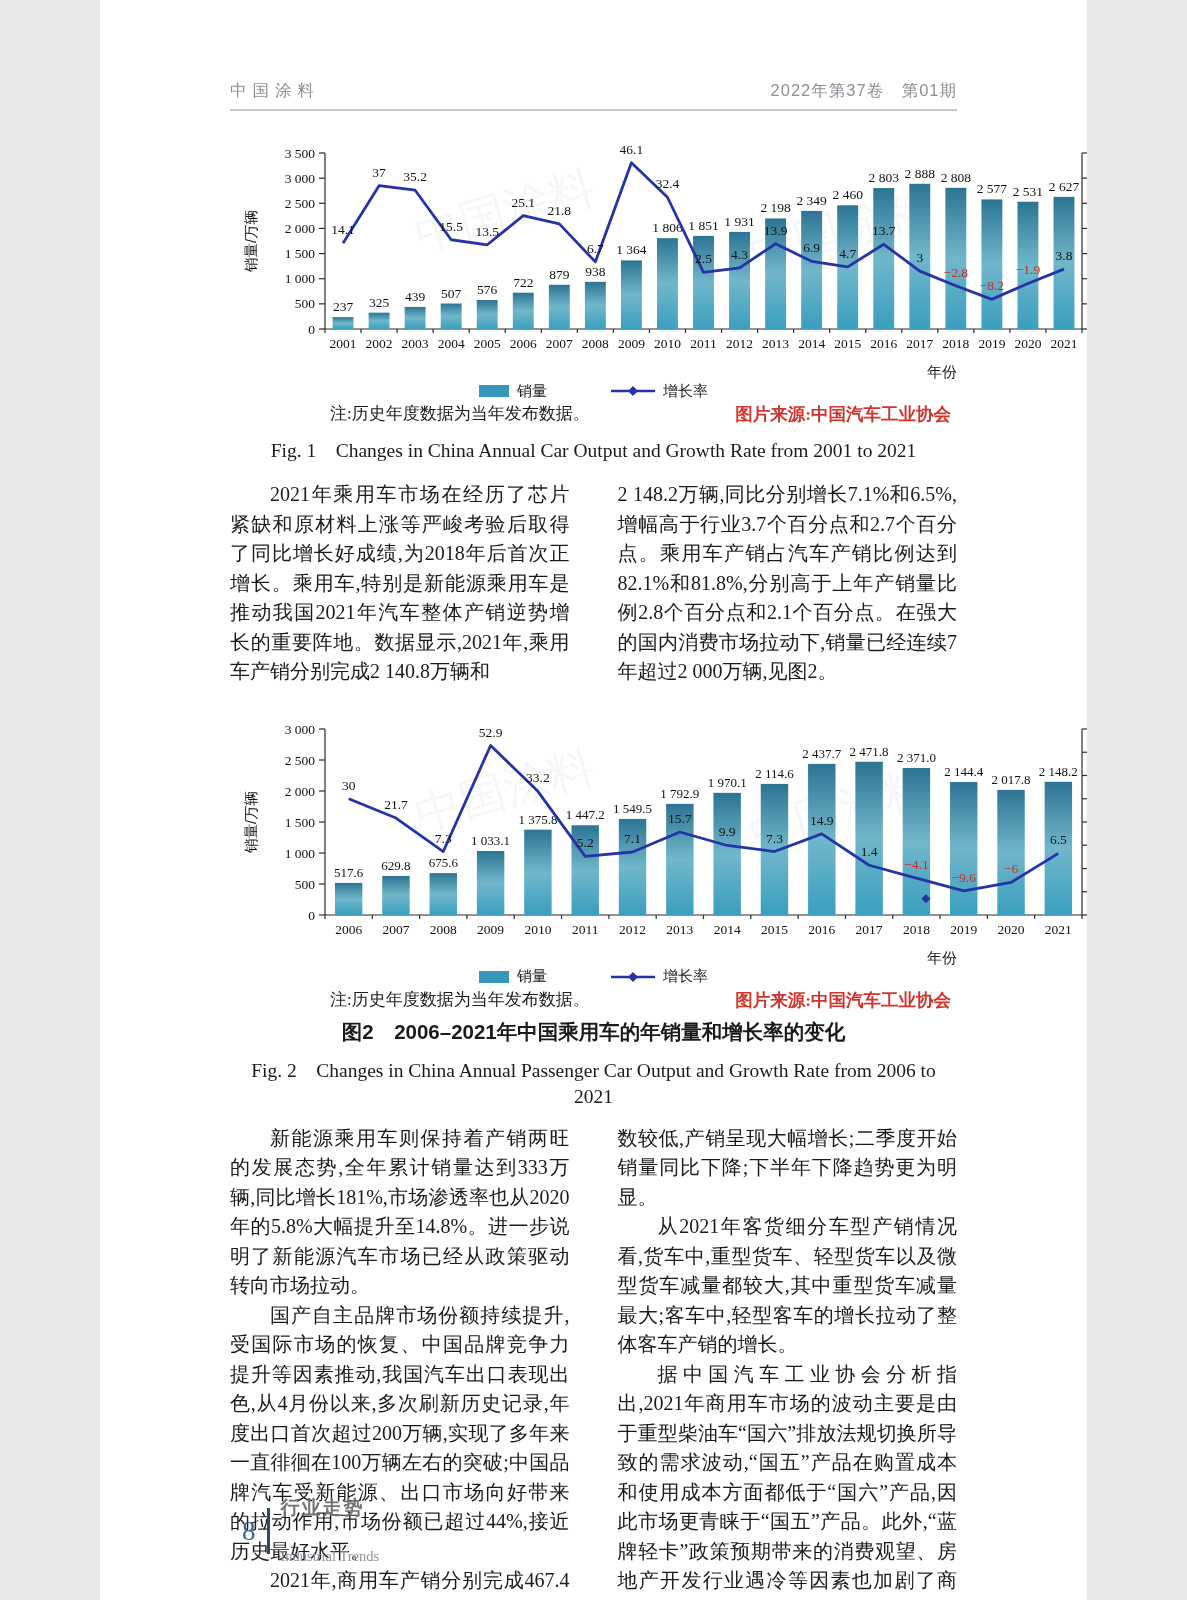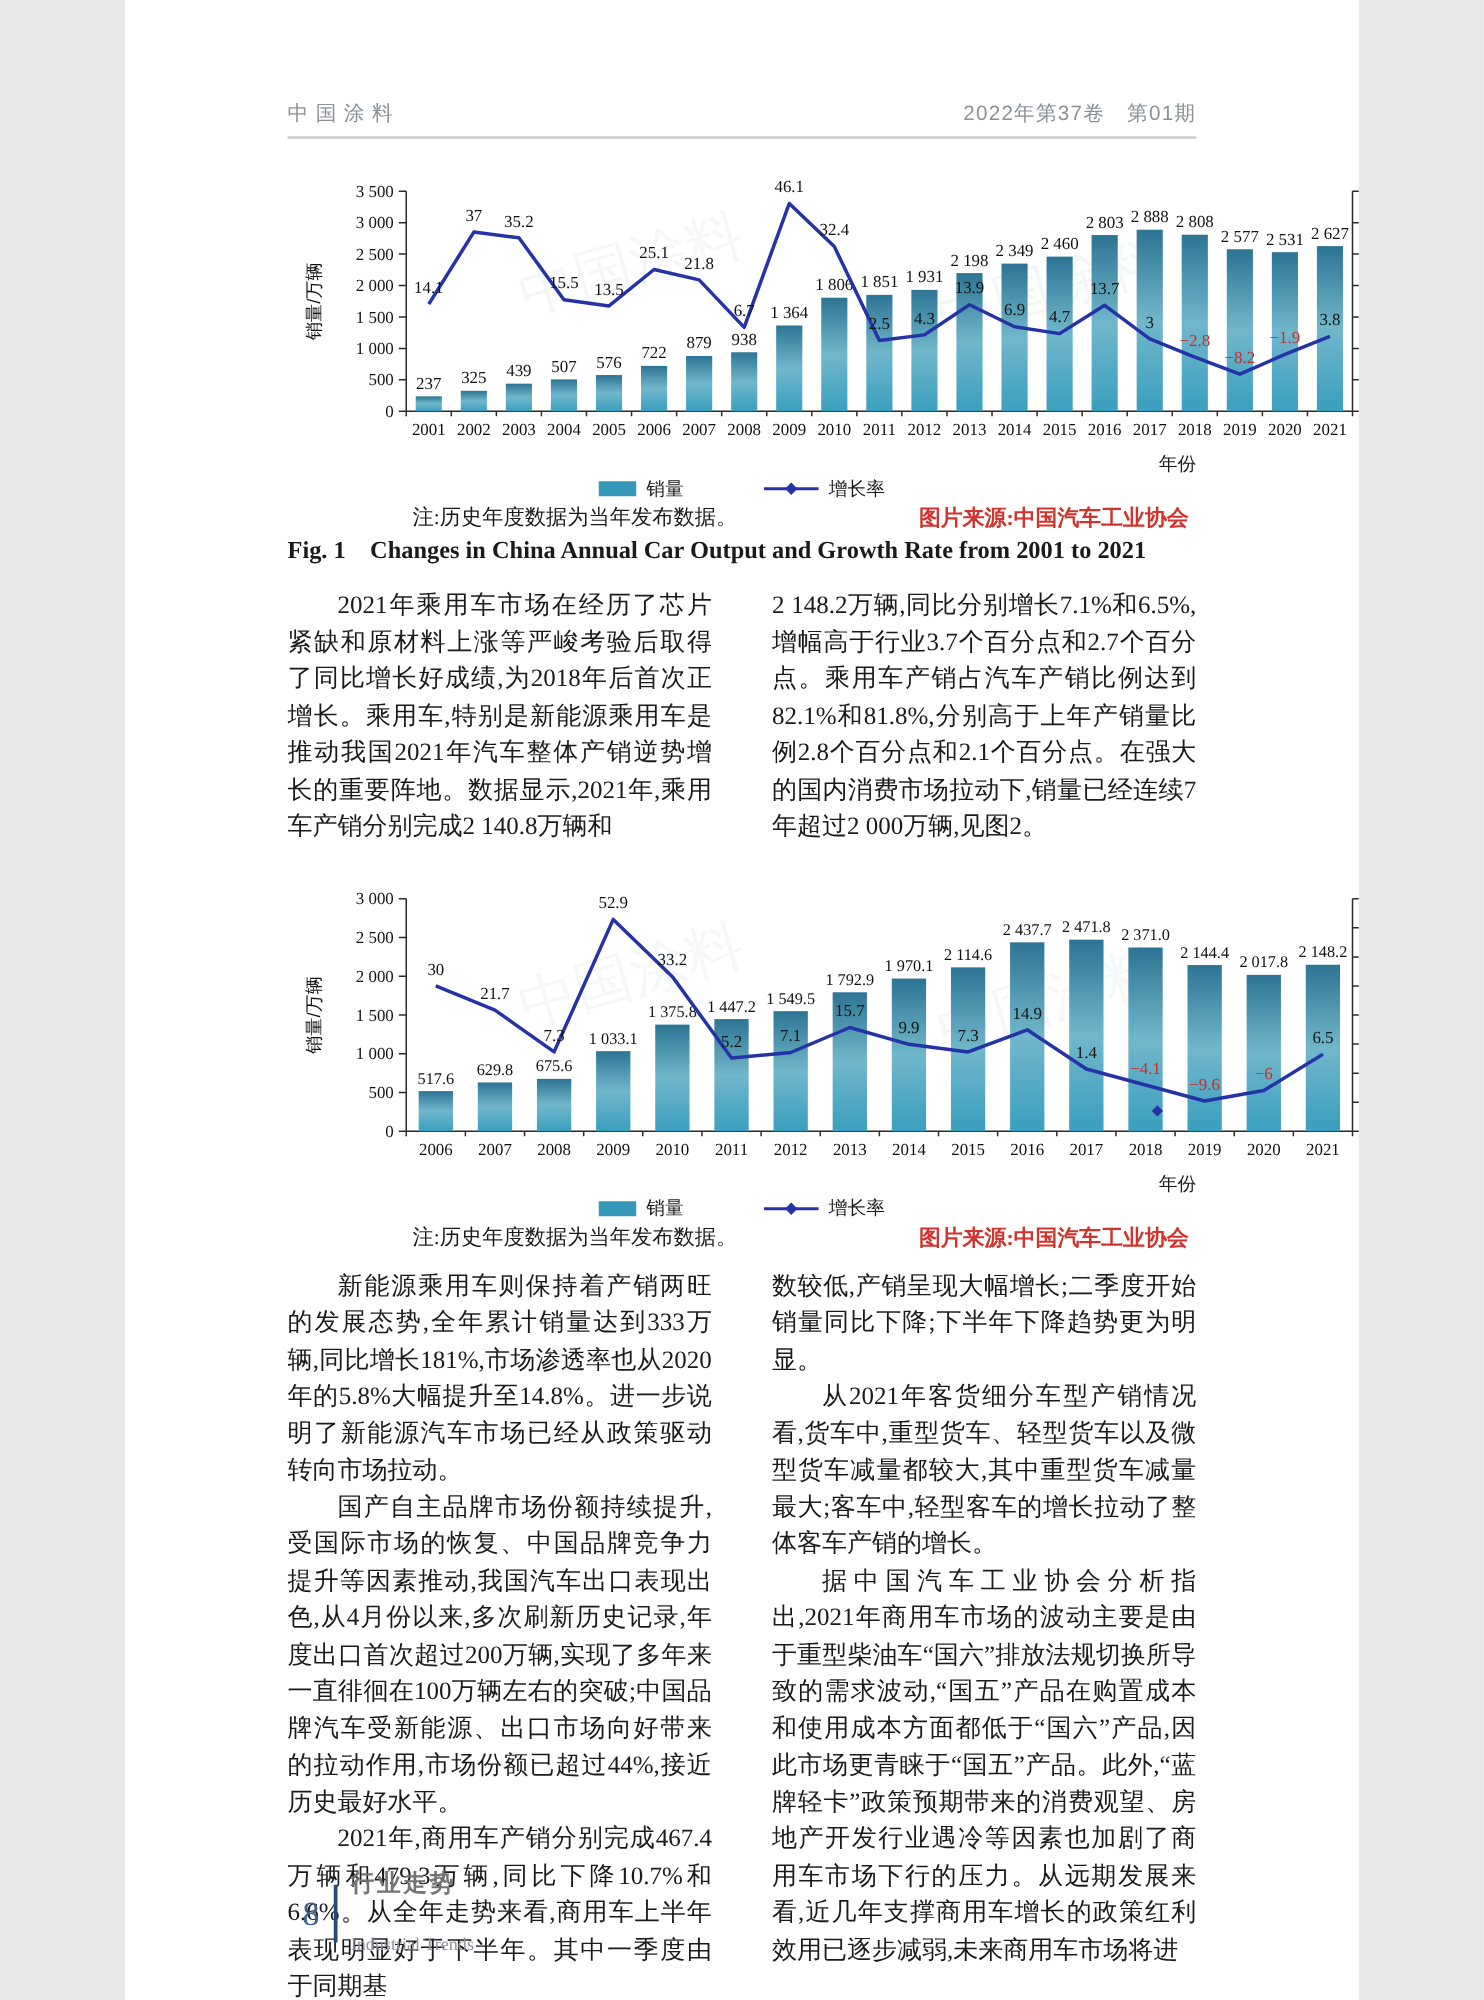--- a/index.html
+++ b/index.html
@@ -35,21 +35,21 @@
   .legend{display:flex;justify-content:center;align-items:center;gap:64px;height:20px;font-size:15px;}
   .litem{display:flex;align-items:center;gap:8px;}
   .lswatch{display:inline-block;width:30px;height:12px;background:#3598b8;}
   .lline line{stroke:var(--line);stroke-width:2.5;}
   .lline path{fill:var(--line);}
   .noterow{display:flex;justify-content:space-between;align-items:flex-start;
            padding:2px 6px 0 100px;font-size:17px;line-height:22px;}
   .src{color:var(--srcred);font-weight:bold;font-size:17.5px;}
   .capzh{text-align:center;font-weight:bold;font-size:20.5px;line-height:26px;margin-top:8px;
          font-family:"Liberation Sans","DejaVu Sans",sans-serif;}
-  .capen{text-align:left;font-weight:bold;font-size:19.5px;line-height:26px;margin-top:3px;}
+  .capen{text-align:center;font-weight:normal;font-size:19.5px;line-height:26px;margin-top:13px;}
   
   .cols{display:flex;gap:48px;margin-top:16px;}
   .cols.s2{margin-top:14px;}
   .col{flex:1;min-width:0;}
   .para{font-size:20px;line-height:29.5px;text-align:justify;text-indent:2em;}
   .para.cont{text-indent:0;}
   
   .ftr{position:absolute;left:142px;top:1496px;display:flex;align-items:center;}
   .ftr .pn{font-size:27px;color:#3f618f;margin-right:11px;}
   .ftr .bar{width:3px;height:46px;background:#274a76;margin-right:11px;}
@@ -398,20 +398,24 @@
           <line x1="0" y1="6" x2="44" y2="6"></line>
           <path d="M22 1 L27 6 L22 11 L17 6 Z"></path>
         </svg>
         <span>增长率</span>
       </span>
     </div>
     <div class="noterow">
       <span class="note">注:历史年度数据为当年发布数据。</span>
       <span class="src">图片来源:中国汽车工业协会</span>
     </div>
+    <figcaption>
+      <div class="capzh">图2　2006–2021年中国乘用车的年销量和增长率的变化</div>
+      <div class="capen">Fig. 2　Changes in China Annual Passenger Car Output and Growth Rate from 2006 to 2021</div>
+    </figcaption>
   </figure>
 
   <section class="cols s2">
     <div class="col">
       <p class="para">新能源乘用车则保持着产销两旺的发展态势,全年累计销量达到333万辆,同比增长181%,市场渗透率也从2020年的5.8%大幅提升至14.8%。进一步说明了新能源汽车市场已经从政策驱动转向市场拉动。</p>
       <p class="para">国产自主品牌市场份额持续提升,受国际市场的恢复、中国品牌竞争力提升等因素推动,我国汽车出口表现出色,从4月份以来,多次刷新历史记录,年度出口首次超过200万辆,实现了多年来一直徘徊在100万辆左右的突破;中国品牌汽车受新能源、出口市场向好带来的拉动作用,市场份额已超过44%,接近历史最好水平。</p>
       <p class="para">2021年,商用车产销分别完成467.4万辆和479.3万辆,同比下降10.7%和6.6%。从全年走势来看,商用车上半年表现明显好于下半年。其中一季度由于同期基</p>
     </div>
     <div class="col">
       <p class="para cont">数较低,产销呈现大幅增长;二季度开始销量同比下降;下半年下降趋势更为明显。</p>

